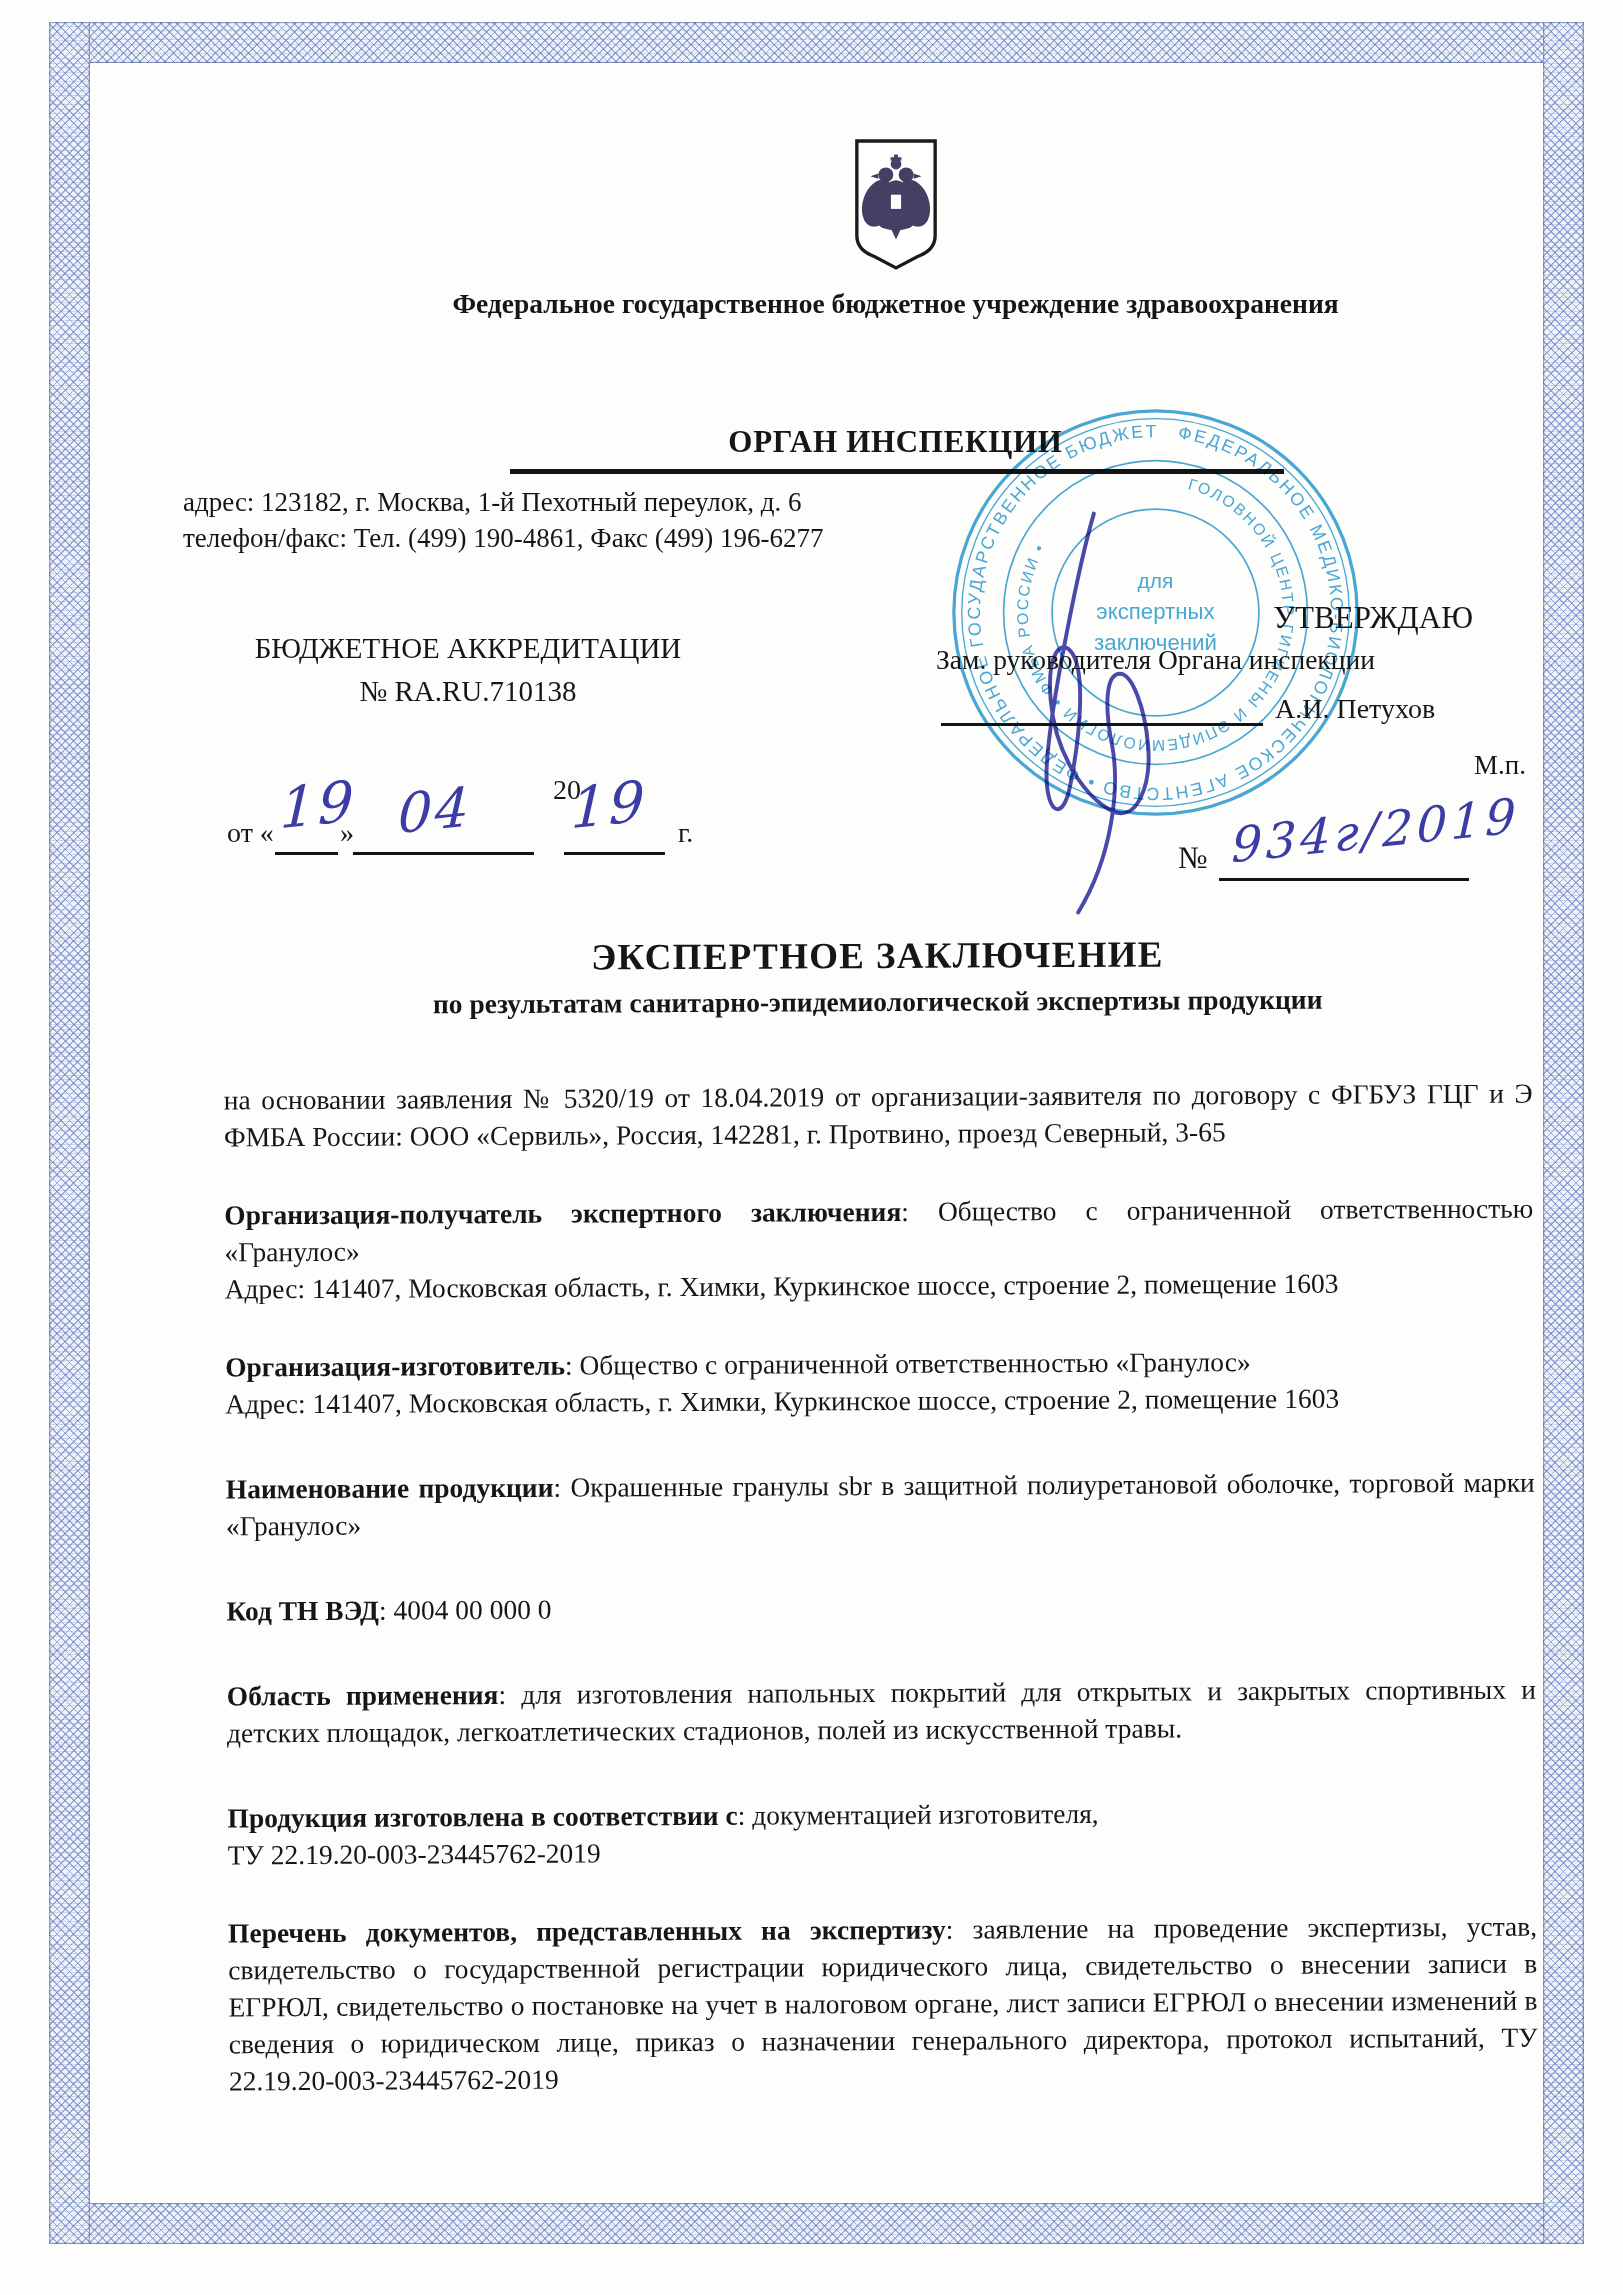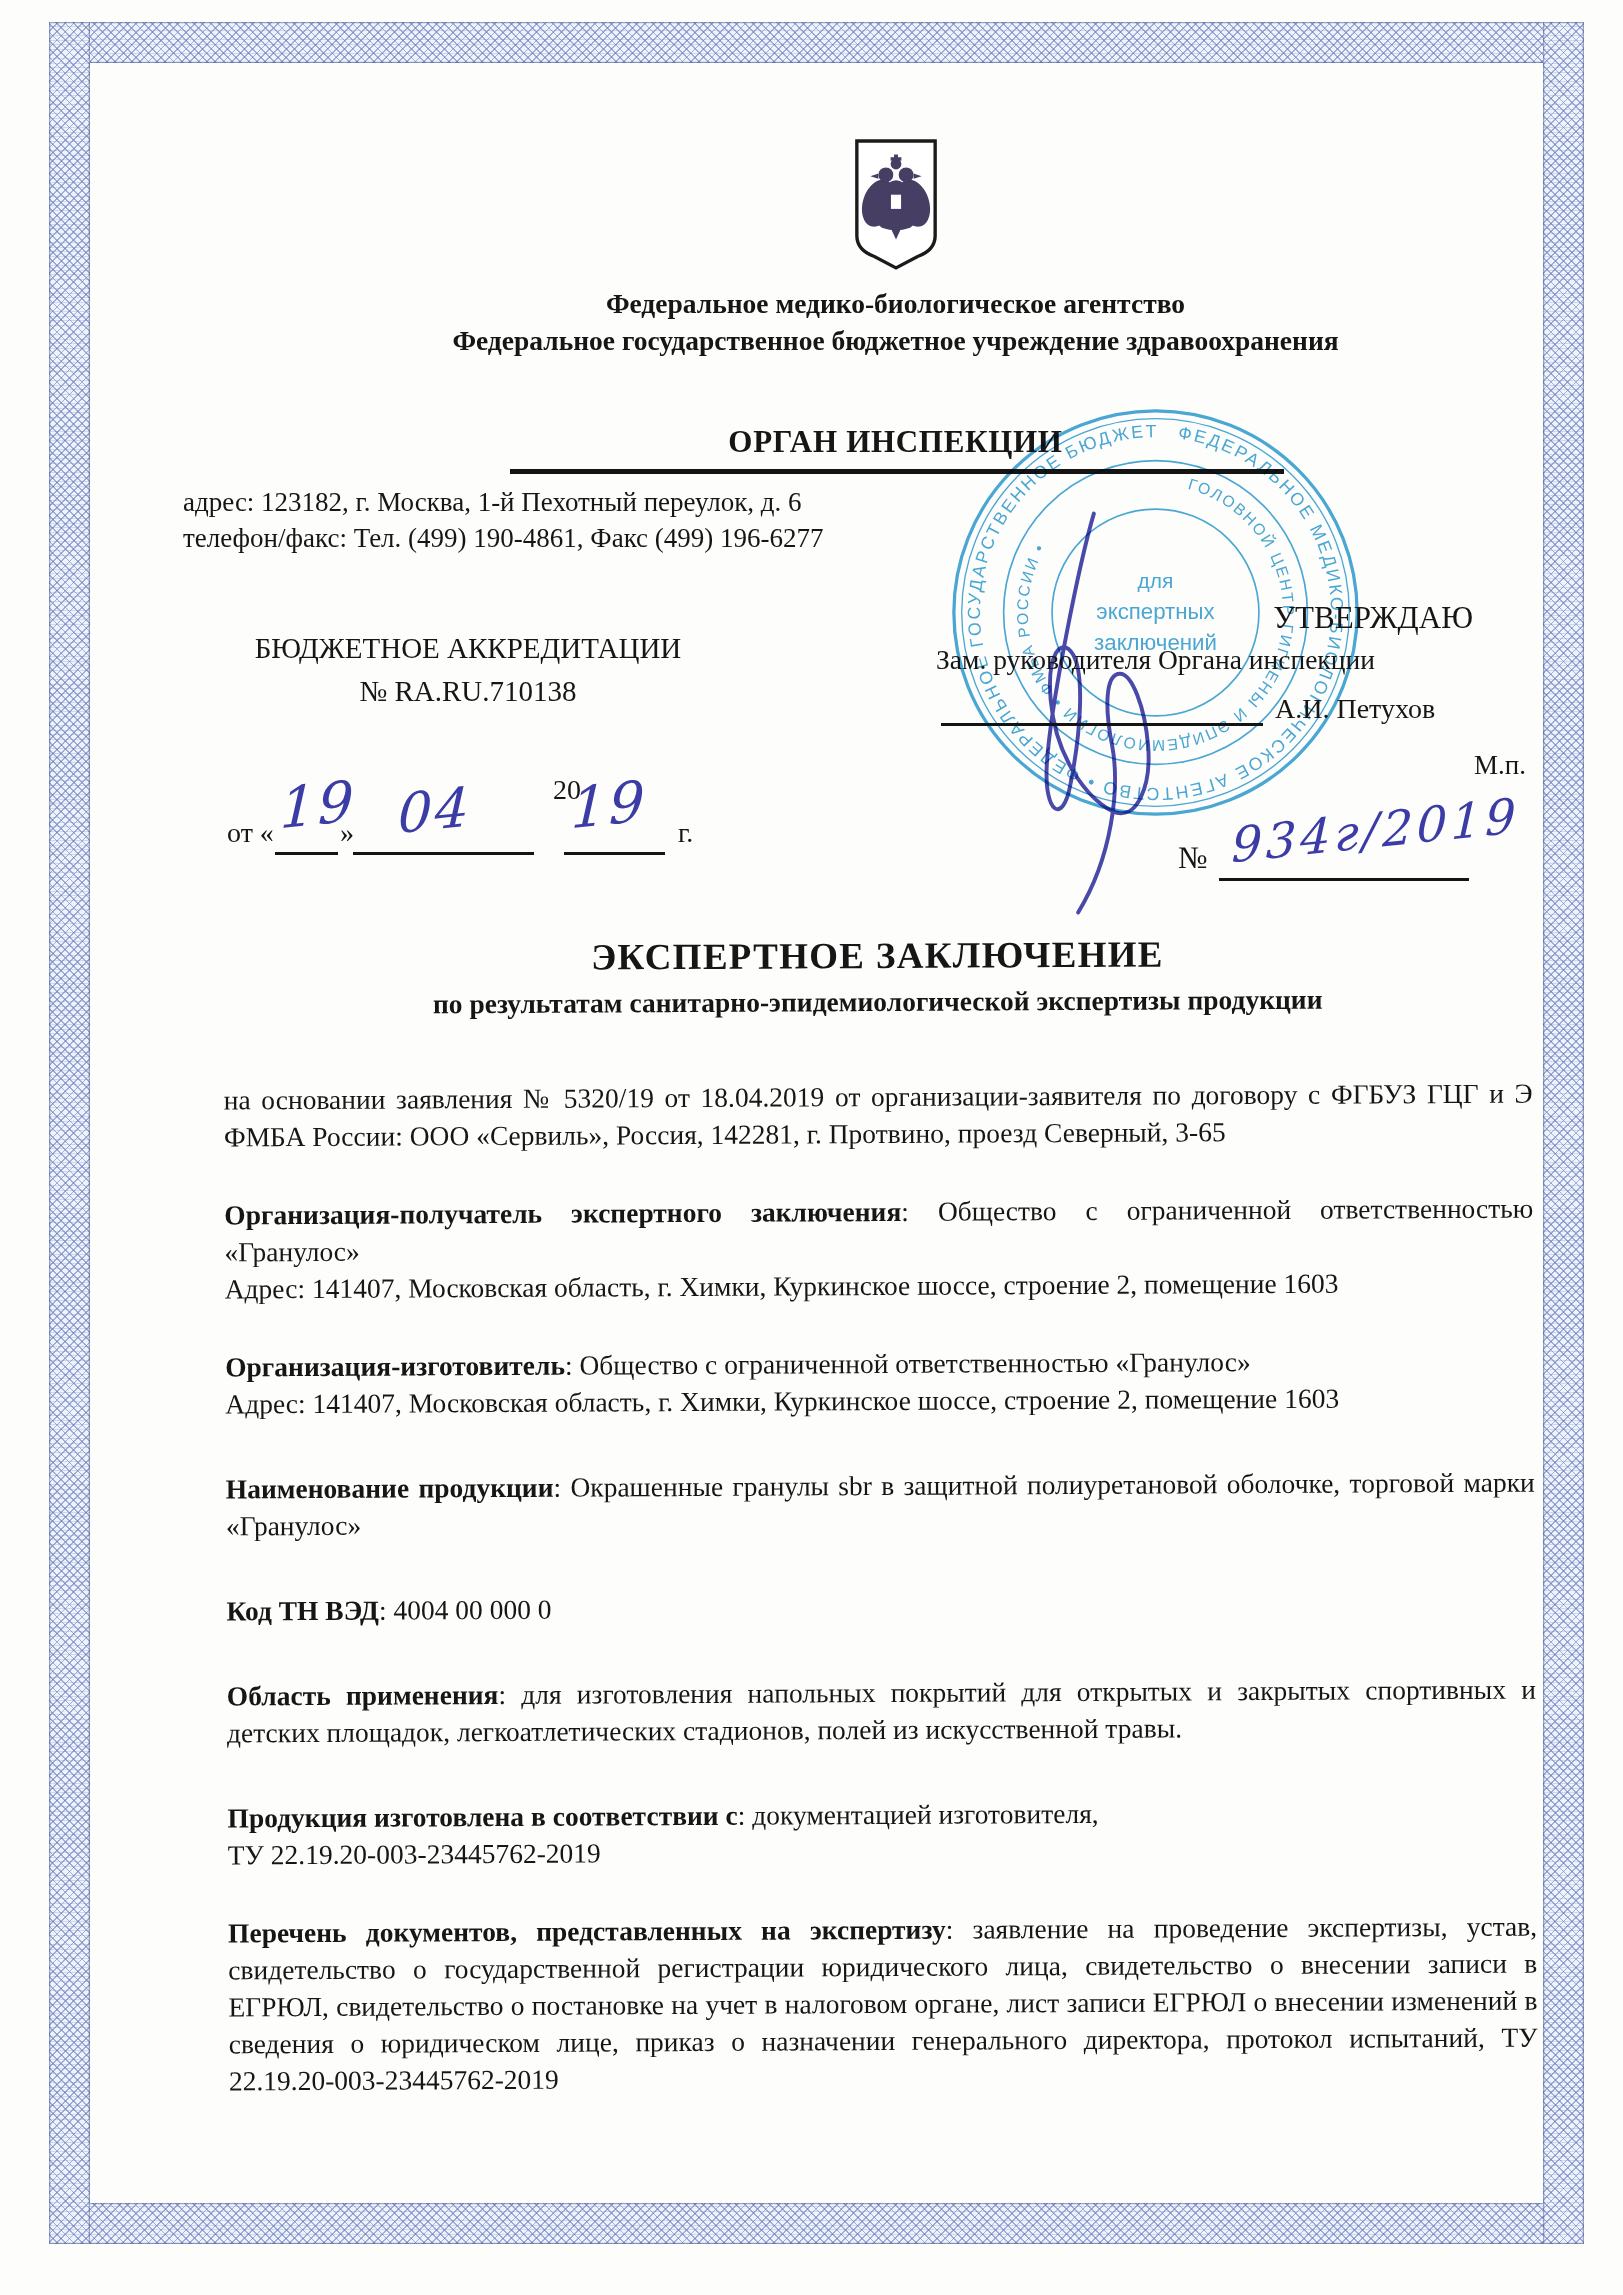--- a/index.html
+++ b/index.html
@@ -103,21 +103,20 @@
       <circle cx="66" cy="40" r="8"></circle>
       <rect x="63" y="26" width="6" height="12"></rect>
       <rect x="58" y="30" width="16" height="5"></rect>
       <polygon points="54,126 78,126 66,152"></polygon>
       <ellipse cx="66" cy="128" rx="26" ry="10"></ellipse>
     </g>
     <rect x="57" y="84" width="18" height="24" fill="#ffffff" stroke="#463e63" stroke-width="3"></rect>
   </svg>
 
   <div class="letterhead">
-    <div class="lh-line">Федеральное медико-биологическое агентство</div>
     <div class="lh-line">Федеральное государственное бюджетное учреждение здравоохранения</div>
   </div>
 
   <div class="org-inspection">ОРГАН ИНСПЕКЦИИ</div>
   <div class="org-underline"></div>
 
   <div class="addr-block">
     <div>адрес: 123182, г. Москва, 1-й Пехотный переулок, д. 6</div>
     <div>телефон/факс: Тел. (499) 190-4861, Факс (499) 196-6277</div>
   </div>

